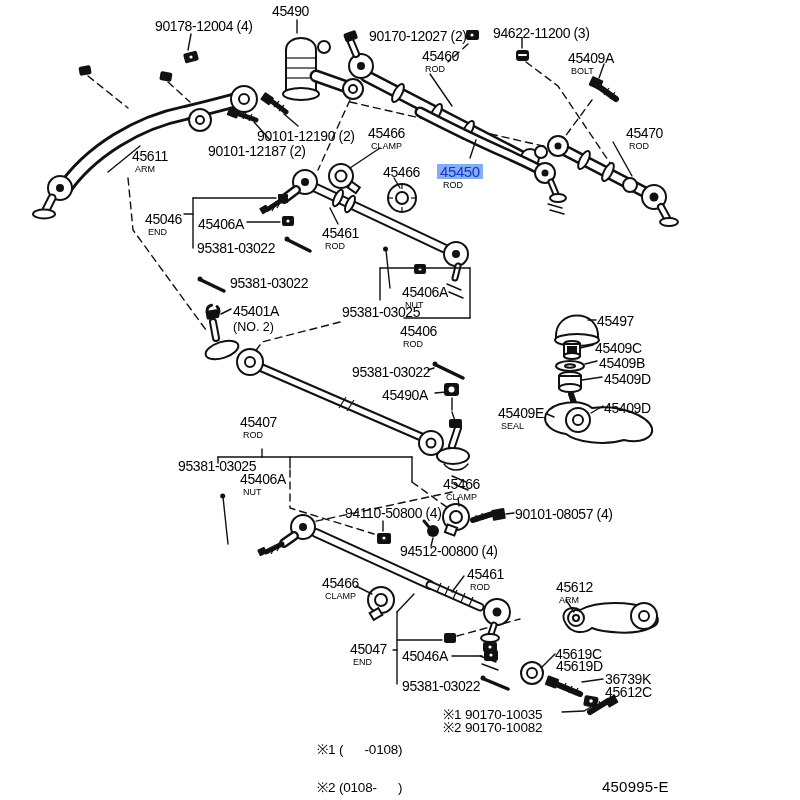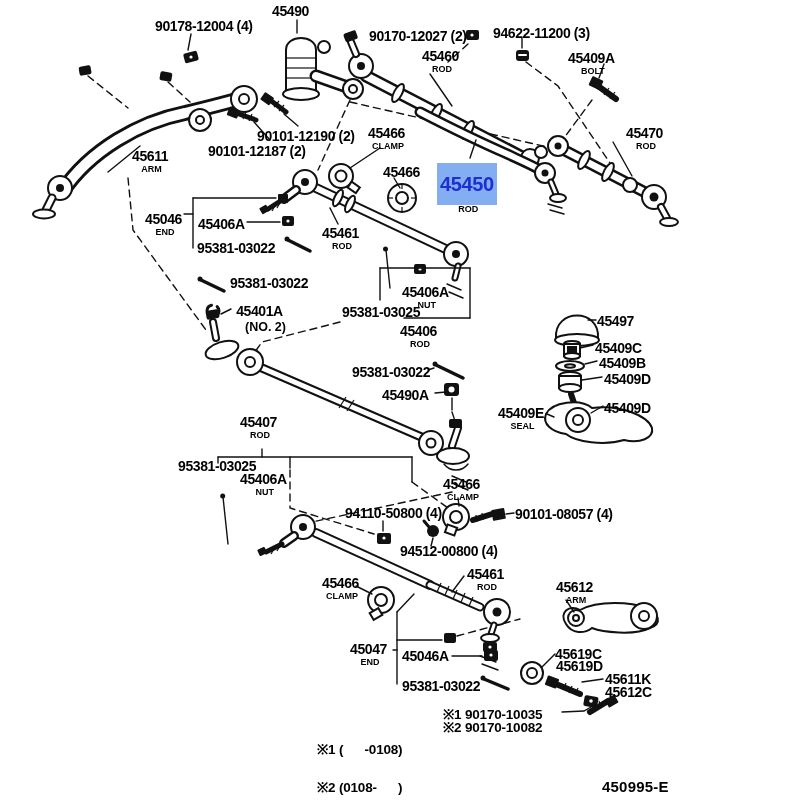--- a/index.html
+++ b/index.html
@@ -1,26 +1,26 @@
 <!DOCTYPE html>
 <html><head>
 <meta charset="utf-8">
 <style>
   html,body{margin:0;padding:0;background:#fff;}
   #canvas{position:relative;width:800px;height:800px;background:#fff;overflow:hidden;
           font-family:"Liberation Sans",sans-serif;}
   #art{position:absolute;left:0;top:0;}
   #labels{position:absolute;left:0;top:0;width:800px;height:800px;}
-  .lbl{position:absolute;line-height:1;color:#000;font-weight:bold;white-space:pre;text-align:center;}
+  .lbl{position:absolute;line-height:1;color:#000;font-weight:normal;white-space:pre;}
   .lbl .m{font-size:14px;letter-spacing:-0.4px;display:inline-block;}
   .lbl .s{display:block;font-size:9px;letter-spacing:0;margin-top:1px;margin-left:3px;}
-  .lbl.hl .m{background:#83aef1;color:#1f2ed0;padding:11px 3px;margin:-1px -3px;font-size:20px;}
+  .lbl.hl .m{background:#83aef1;color:#1f2ed0;padding:0 3px;margin:-1px -3px;font-size:15px;}
   .lbl.note .m{font-size:13.5px;letter-spacing:-0.2px;}
   .lbl.doc .m{font-size:15px;letter-spacing:0.2px;}
-  .lbl.big .s{font-size:12.5px;margin-top:2px;margin-left:12px;}
+  .lbl.big .s{font-size:12.5px;margin-top:2px;margin-left:0;}
   
   .ln{stroke:#111;fill:none;stroke-linecap:round;}
   .th{stroke:#111;stroke-width:1.4;fill:none;stroke-linecap:round;}
   .tk{stroke:#111;stroke-width:1.2;fill:none;}
   .dash{stroke:#111;stroke-width:1.4;fill:none;stroke-dasharray:7 5;stroke-linecap:round;}
   .wf{stroke:#111;stroke-width:2;fill:#fff;}
   .dk{fill:#111;stroke:none;}
   .rodB{stroke:#111;fill:none;stroke-linecap:round;}
   .rodW{stroke:#fff;fill:none;stroke-linecap:round;}
 </style>
@@ -436,21 +436,21 @@
       <div class="lbl" style="left: 515px; top: 506px;"><span class="m">90101-08057 (4)</span></div>
       <div class="lbl" style="left: 400px; top: 543px;"><span class="m">94512-00800 (4)</span></div>
       <div class="lbl" style="left: 467px; top: 566px;"><span class="m">45461</span><span class="s">ROD</span></div>
       <div class="lbl" style="left: 322px; top: 575px;"><span class="m">45466</span><span class="s">CLAMP</span></div>
       <div class="lbl" style="left: 556px; top: 579px;"><span class="m">45612</span><span class="s">ARM</span></div>
       <div class="lbl" style="left: 350px; top: 641px;"><span class="m">45047</span><span class="s">END</span></div>
       <div class="lbl" style="left: 402px; top: 648px;"><span class="m">45046A</span></div>
       <div class="lbl" style="left: 402px; top: 678px;"><span class="m">95381-03022</span></div>
       <div class="lbl" style="left: 555px; top: 646px;"><span class="m">45619C</span></div>
       <div class="lbl" style="left: 556px; top: 658px;"><span class="m">45619D</span></div>
-      <div class="lbl" style="left: 605px; top: 671px;"><span class="m">45611K</span></div>
+      <div class="lbl" style="left: 605px; top: 671px;"><span class="m">36739K</span></div>
       <div class="lbl" style="left: 605px; top: 684px;"><span class="m">45612C</span></div>
       <div class="lbl note" style="left: 443px; top: 706px;"><span class="m">※1 90170-10035</span></div>
       <div class="lbl note" style="left: 443px; top: 719px;"><span class="m">※2 90170-10082</span></div>
       <div class="lbl note" style="left: 317px; top: 741px;"><span class="m">※1 (      -0108)</span></div>
       <div class="lbl note" style="left: 317px; top: 779px;"><span class="m">※2 (0108-      )</span></div>
       <div class="lbl doc" style="left: 602px; top: 779px;"><span class="m">450995-E</span></div>
     </div>
 </div>
 
 </body></html>

